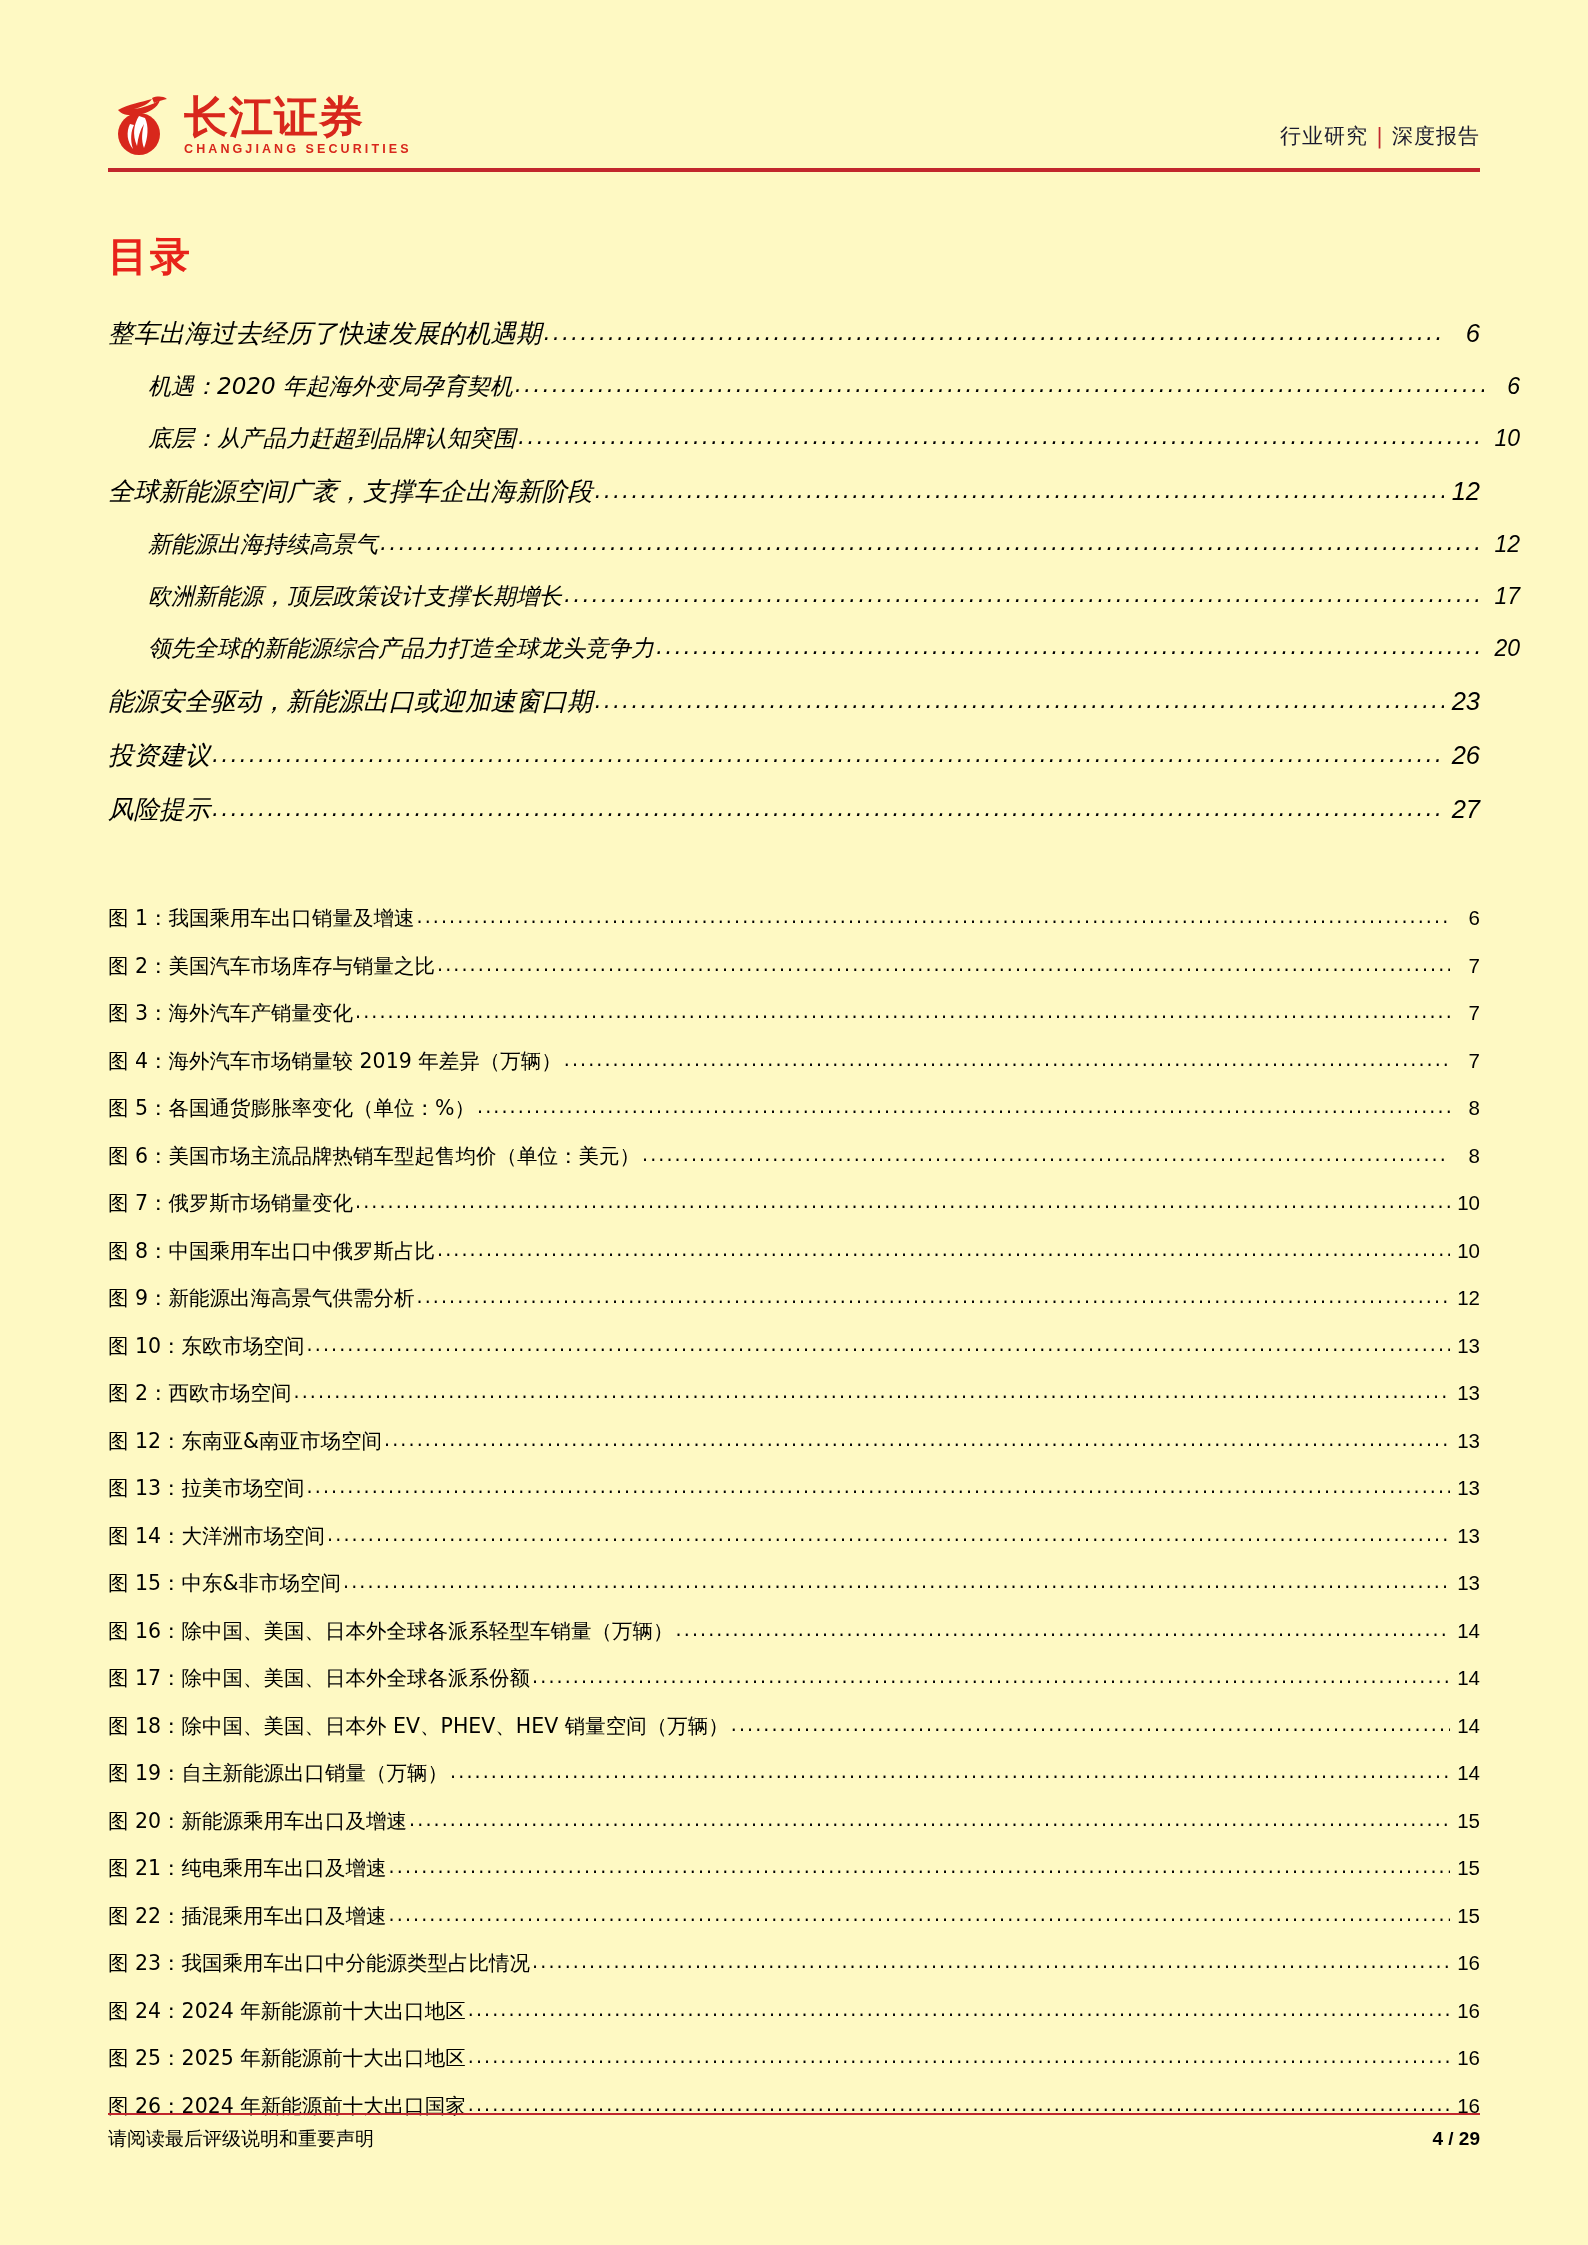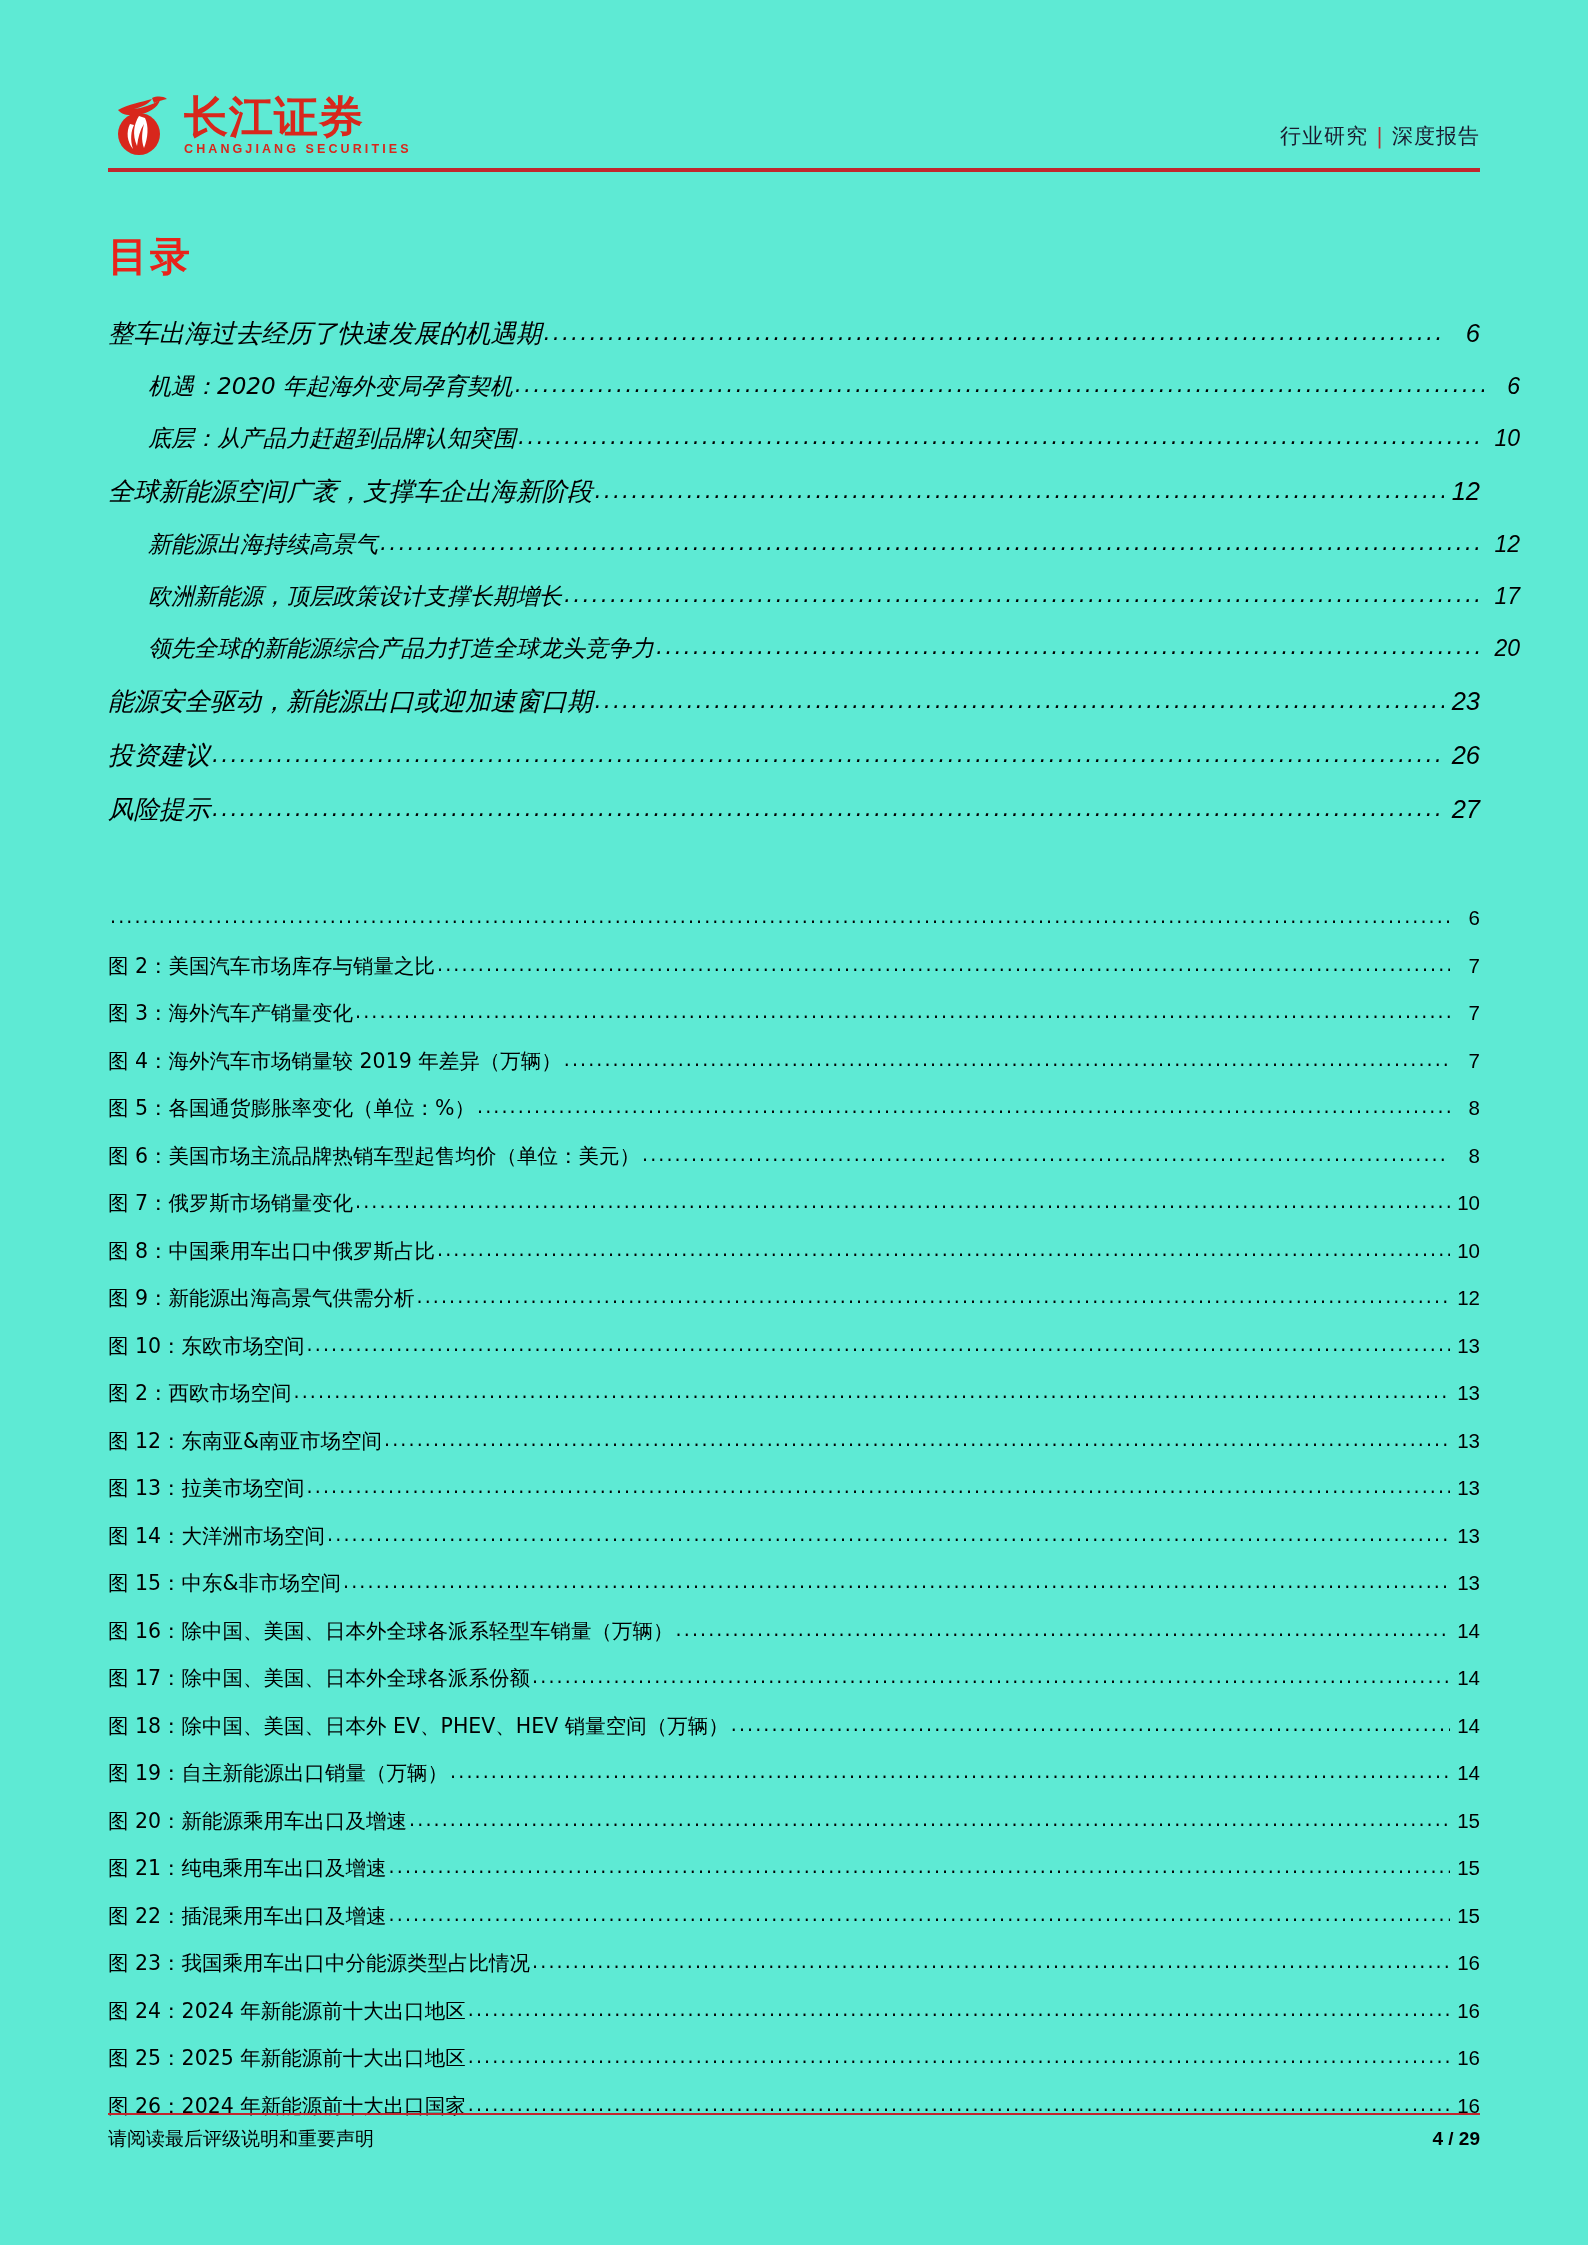--- a/index.html
+++ b/index.html
@@ -8,21 +8,21 @@
     background: #ffffff;
   }
   body {
     font-family: "Liberation Sans", "DejaVu Sans", sans-serif;
     color: #000000;
   }
   .page {
     position: relative;
     width: 1588px;
     height: 2245px;
-    background: #5eead4;
+    background: #fef9c3;
     box-sizing: border-box;
     overflow: hidden;
   }
 
   
   .header {
     position: absolute;
     left: 0;
     top: 0;
     width: 1588px;
@@ -298,20 +298,21 @@
           <span class="toc-label">风险提示</span>
           <span class="toc-dots">........................................................................................................................................................................................................</span>
           <span class="toc-page">27</span>
         </div>
       </div>
 
     <div class="toc-gap"></div>
 
     <div id="fig-list">
         <div class="fig-row">
+          <span class="fig-label">图 1：我国乘用车出口销量及增速</span>
           <span class="fig-dots">................................................................................................................................................................................................................................................</span>
           <span class="fig-page">6</span>
         </div>
         <div class="fig-row">
           <span class="fig-label">图 2：美国汽车市场库存与销量之比</span>
           <span class="fig-dots">................................................................................................................................................................................................................................................</span>
           <span class="fig-page">7</span>
         </div>
         <div class="fig-row">
           <span class="fig-label">图 3：海外汽车产销量变化</span>

